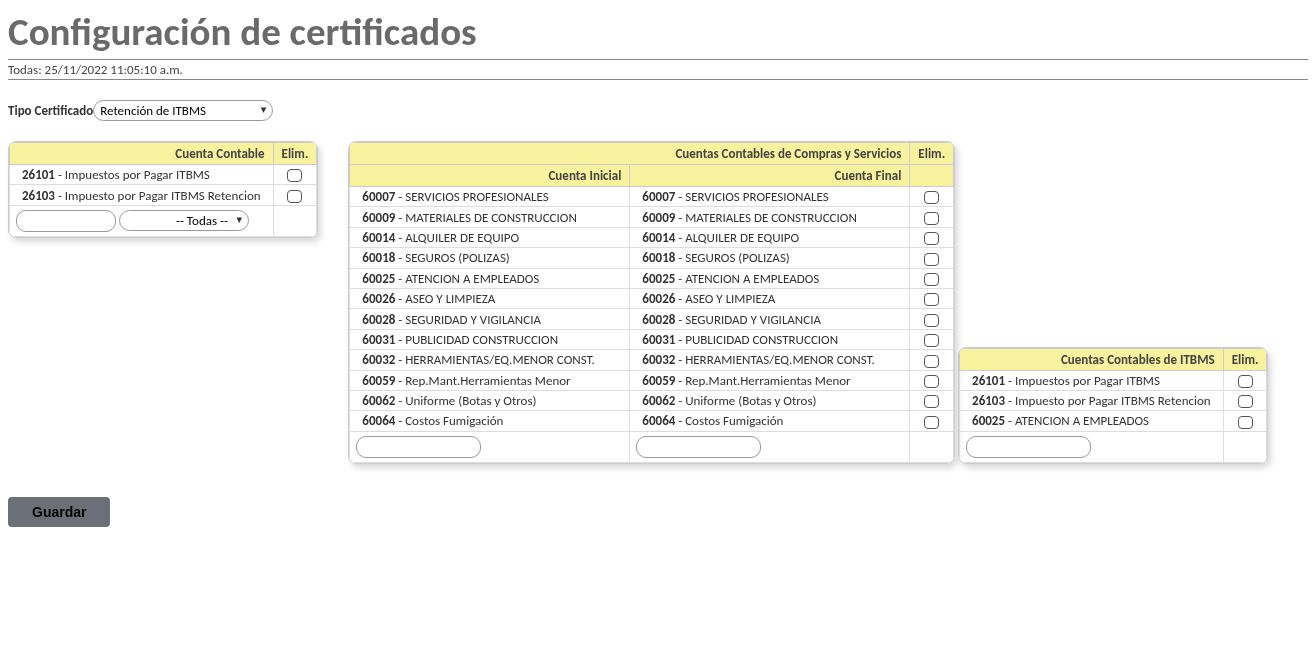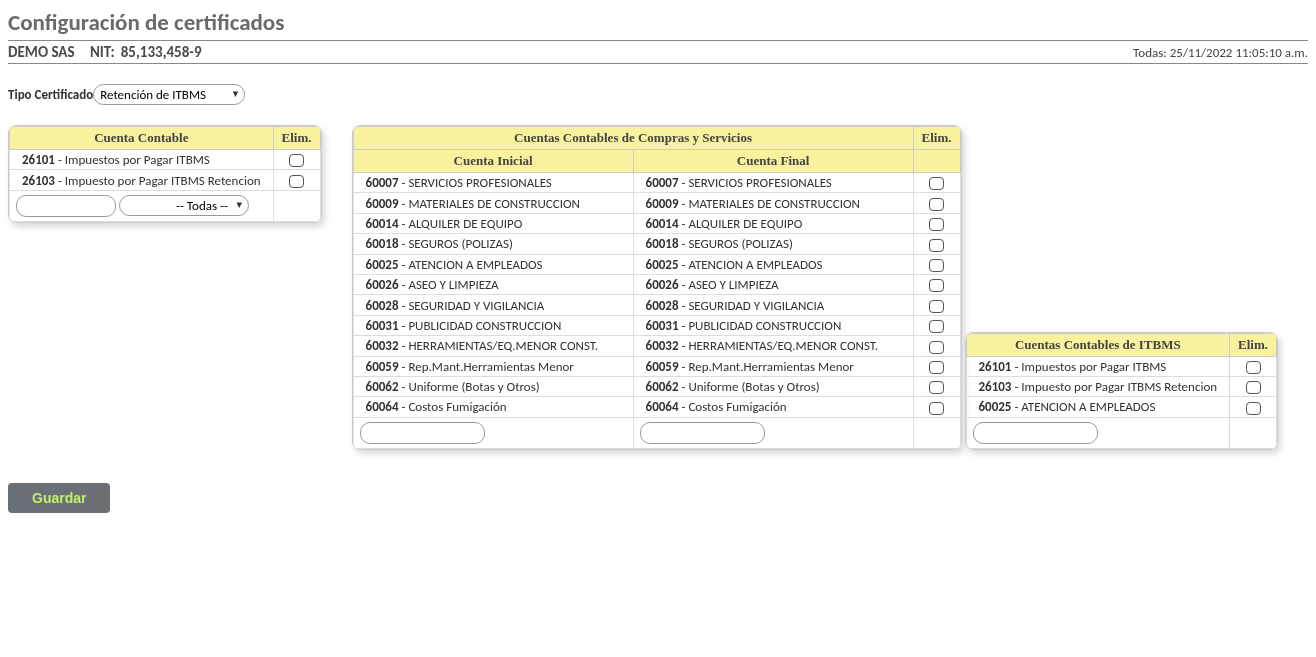--- a/index.html
+++ b/index.html
@@ -8,21 +8,21 @@
       padding: 0;
     }
     body {
       font-family: "Segoe UI", Calibri, Arial, sans-serif;
       font-size: 13px;
       color: #333;
       padding: 8px;
       background: #fff;
     }
     .page-title {
-      font-size: 23px;
+      font-size: 39px;
       font-weight: 600;
       color: #6a6a6a;
       margin-bottom: 4px;
     }
     .sub-header {
       display: flex;
       justify-content: space-between;
       align-items: center;
       border-top: 1px solid #888;
       border-bottom: 1px solid #888;
@@ -84,25 +84,24 @@
       overflow: hidden;
       display: inline-block;
     }
     .panel table {
       border-collapse: collapse;
       font-size: 13px;
     }
     .panel th {
       background: #f8f29f;
       font-weight: 700;
-      text-align: center;
+      text-align: right;
       padding: 3px 8px;
       border: 1px solid #ccc;
       color: #444;
-      font-family: Liberation Serif, serif;
     }
     .panel td {
       border: 1px solid #ddd;
       padding: 2px 12px;
       white-space: nowrap;
       vertical-align: middle;
     }
     .panel td .code {
       font-weight: 700;
     }
@@ -131,54 +130,48 @@
     }
     .right-col > .panel + .panel {
       margin-top: 20px;
     }
     .input-row td {
       padding: 4px 6px;
     }
     .save-btn {
       margin-top: 30px;
       background: #6b7076;
-      color: #bef264;
+      color: #000000;
       border: none;
       border-radius: 4px;
       padding: 7px 24px;
       font-size: 14px;
       font-weight: 700;
       cursor: pointer;
     }
     .t-wide { width: 280px; }
   </style>
 </head>
 <body>
 
 
 
 <div class="page-title">Configuración de certificados</div>
 
 <div class="sub-header">
-  <div class="sub-left">
-    <span>DEMO SAS</span>
-    <span>&nbsp;</span>
-    <span>NIT:</span>
-    <span>85,133,458-9</span>
-  </div>
   <div class="sub-right">
     <span>Todas:</span>
     <span>25/11/2022 11:05:10 a.m.</span>
   </div>
 </div>
 
 <div class="cert-type-row">
   <label>Tipo Certificado</label>
   <span class="select-wrap">
-    <select class="select-input" style="width:152px">
+    <select class="select-input" style="width:180px">
       <option>Retención de ITBMS</option>
     </select>
   </span>
 </div>
 
 <div class="main-area">
 
   <div class="panel">
     <table>
       <thead>

